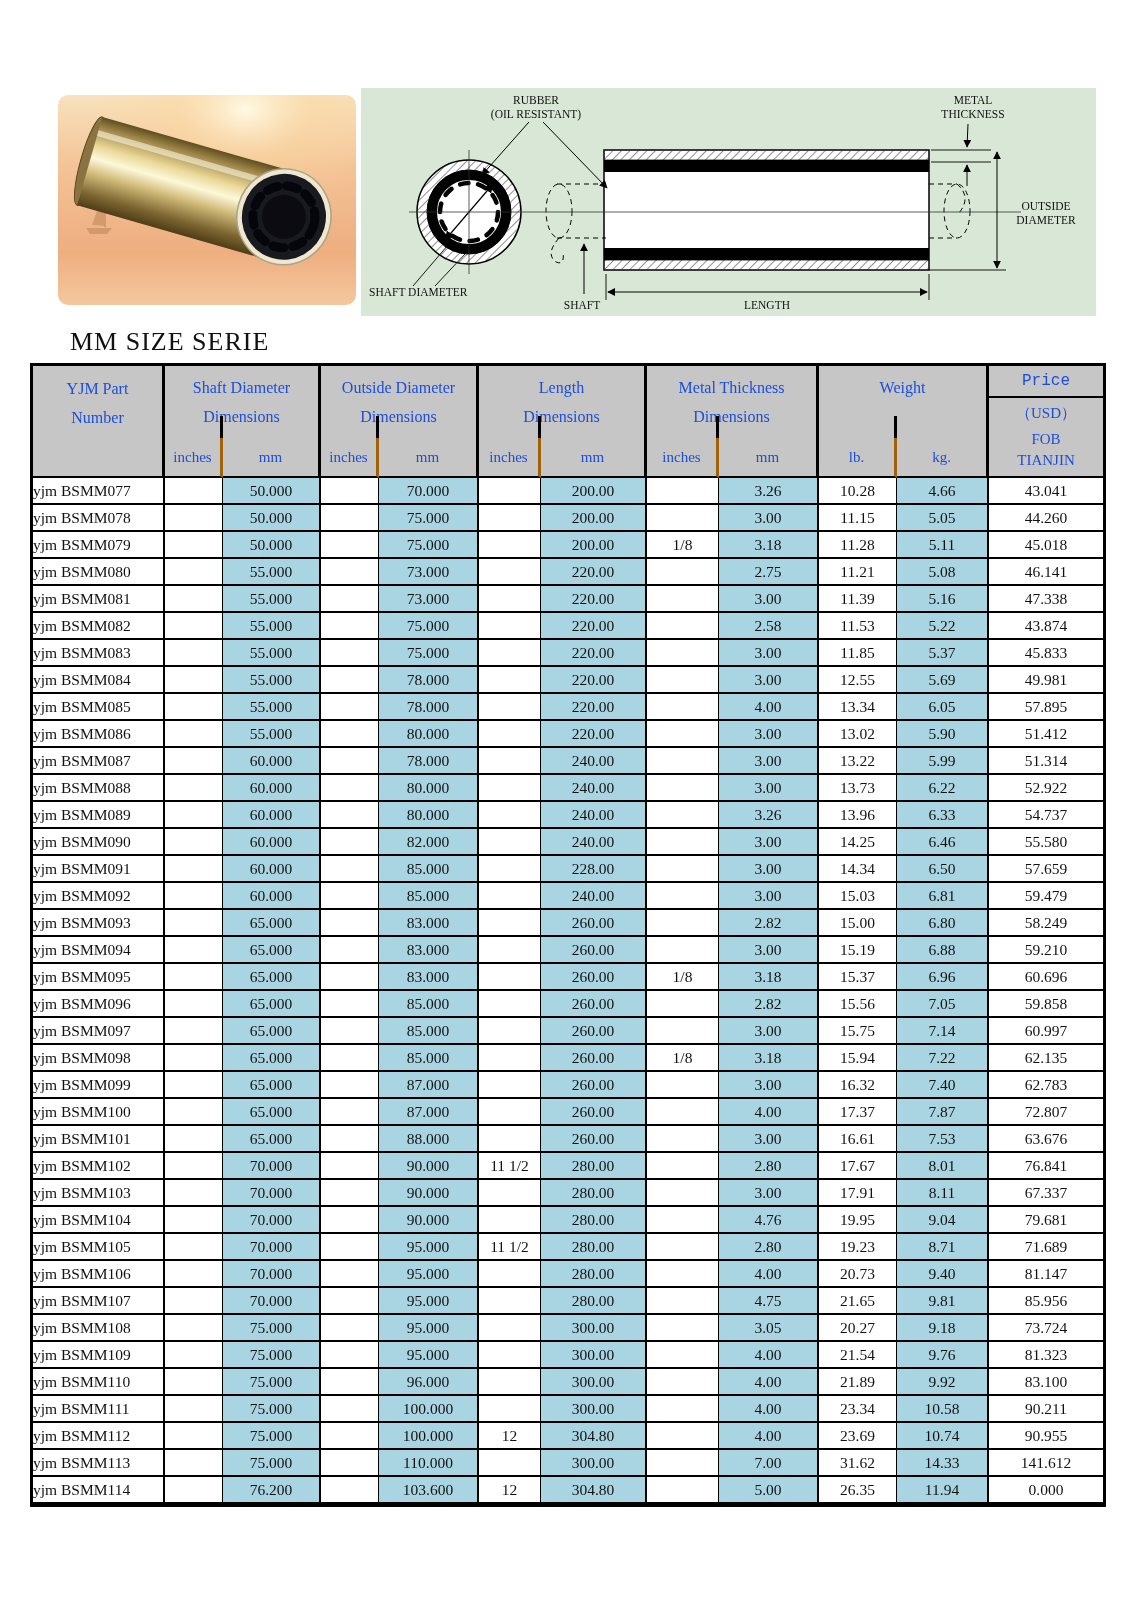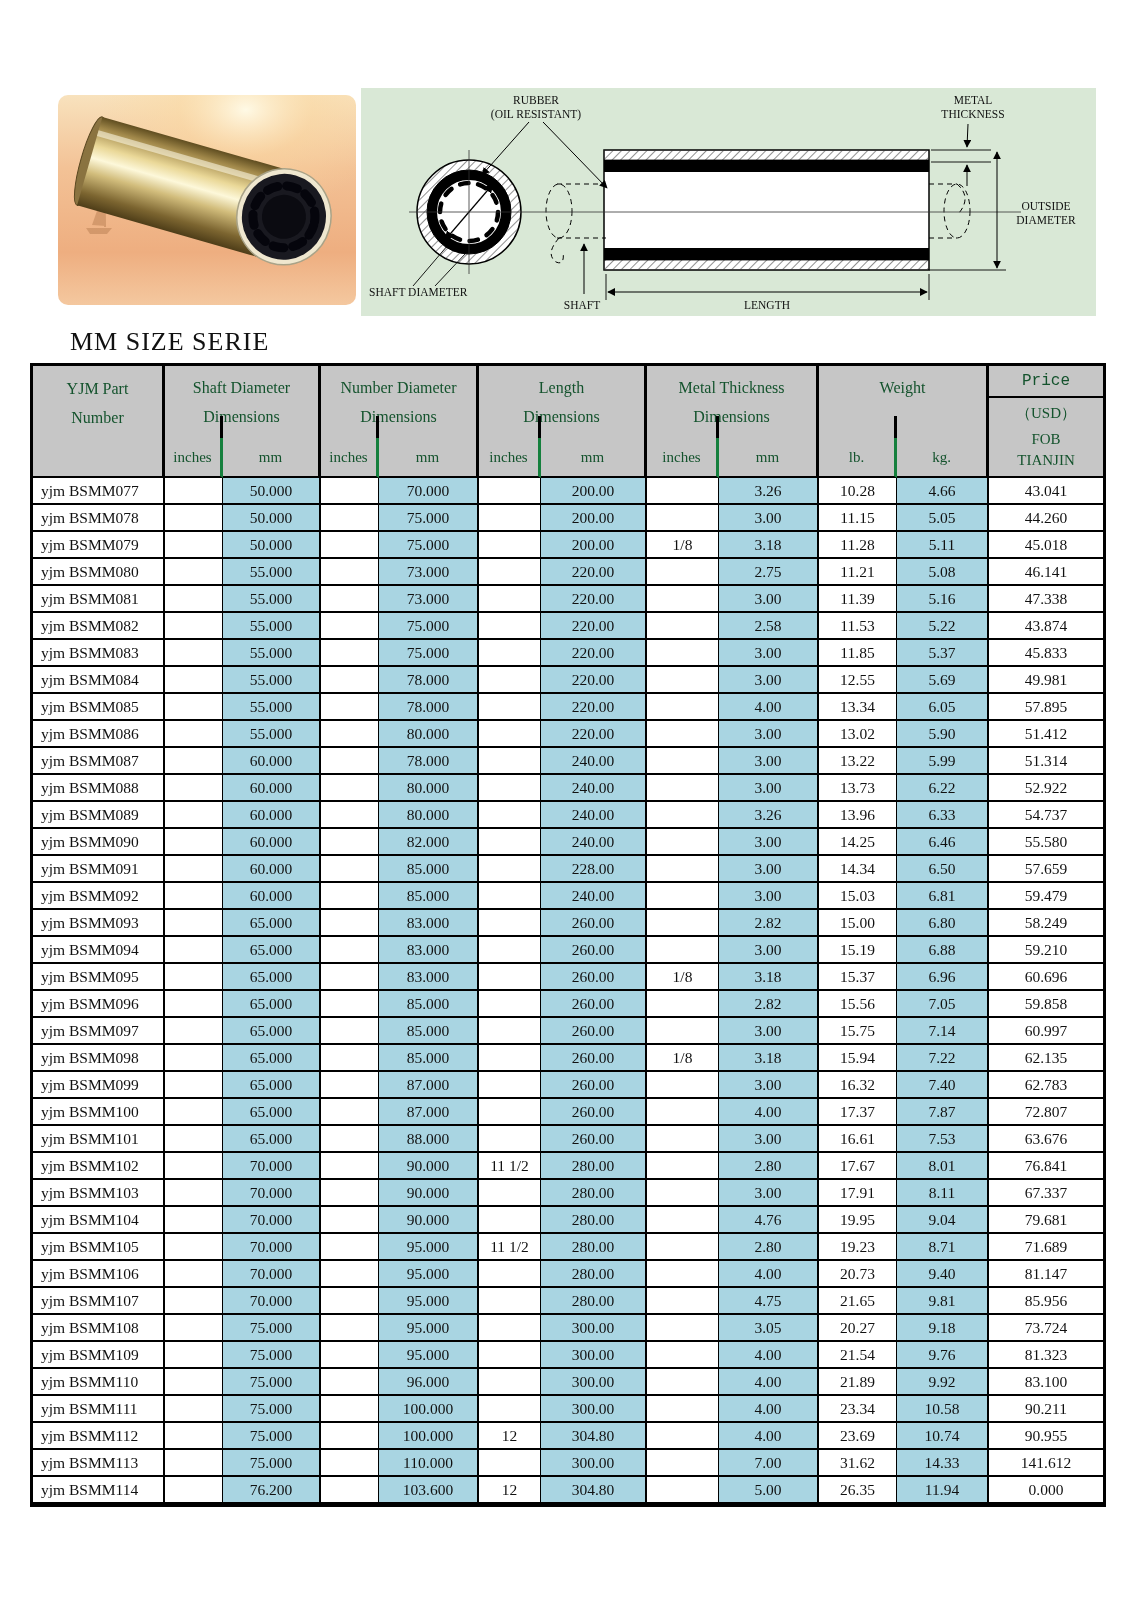--- a/index.html
+++ b/index.html
@@ -13,40 +13,40 @@
 
   
   .spec-table{
     position:absolute;left:30px;top:363px;
     display:grid;
     grid-template-columns:132px 58px 98px 58px 100px 62px 106px 72px 100px 78px 92px 114px;
     grid-template-rows:72px 40px;
     grid-auto-rows:27px;
     border:3px solid #000;background:#fff;
   }
-  .hcell{background:#c6c6c6;text-align:center;font-size:16px;color:#14532d;}
+  .hcell{background:#c6c6c6;text-align:center;font-size:16px;color:#1d4ed8;}
   .h-part{grid-column:1;grid-row:1/3;border-right:3px solid #000;border-bottom:2px solid #000;
     display:flex;flex-direction:column;justify-content:flex-start;padding-top:8px;line-height:29px;}
   .h-group{grid-row:1;border-right:3px solid #000;
     display:flex;flex-direction:column;justify-content:flex-start;padding-top:7px;line-height:29px;}
   .hg1{grid-column:2/4}.hg2{grid-column:4/6}.hg3{grid-column:6/8}.hg4{grid-column:8/10}.hg5{grid-column:10/12}
   .h-unit{grid-row:2;border-bottom:2px solid #000;display:flex;align-items:center;justify-content:center;
     font-size:15px;position:relative;}
-  .u-sub{border-right:3px solid #15803d;}
+  .u-sub{border-right:3px solid #a16207;}
   .u-sub::after{content:"";position:absolute;right:-3px;top:-22px;width:3px;height:22px;background:#000;}
   .u-grp{border-right:3px solid #000;}
   .h-price{grid-column:12;grid-row:1/3;border-bottom:2px solid #000;display:flex;flex-direction:column;font-size:16px;}
   .price-title{height:30px;line-height:31px;border-bottom:2px solid #000;font-family:Liberation Mono, monospace;}
   .price-cur{height:27px;line-height:30px;font-size:15px;}
   .price-fob{flex:1;line-height:21px;padding-top:4px;font-size:15px;}
 
   .trow{display:contents;}
   .cell{border-right:1px solid #000;border-bottom:2px solid #000;display:flex;align-items:center;
     justify-content:center;font-size:15.5px;overflow:hidden;white-space:nowrap;background:#fff;color:#111;}
-  .c0{justify-content:flex-start;padding-left:8px;}
+  .c0{justify-content:flex-start;padding-left:0;}
   .c0,.c2,.c4,.c6,.c8,.c10{border-right-width:2px;}
   .c11{border-right:none;text-align:center;}
   .blue{background:#a9d5e2;}
 </style>
 </head>
 <body>
 
 <div id="page">
 
   <div class="photo">
@@ -186,21 +186,21 @@
   <div class="spec-table">
     <div class="hcell h-part">
       <span>YJM Part</span>
       <span>Number</span>
     </div>
     <div class="hcell h-group hg1">
       <span>Shaft  Diameter</span>
       <span>Dimensions</span>
     </div>
     <div class="hcell h-group hg2">
-      <span>Number Diameter</span>
+      <span>Outside Diameter</span>
       <span>Dimensions</span>
     </div>
     <div class="hcell h-group hg3">
       <span>Length</span>
       <span>Dimensions</span>
     </div>
     <div class="hcell h-group hg4">
       <span>Metal Thickness</span>
       <span>Dimensions</span>
     </div>

